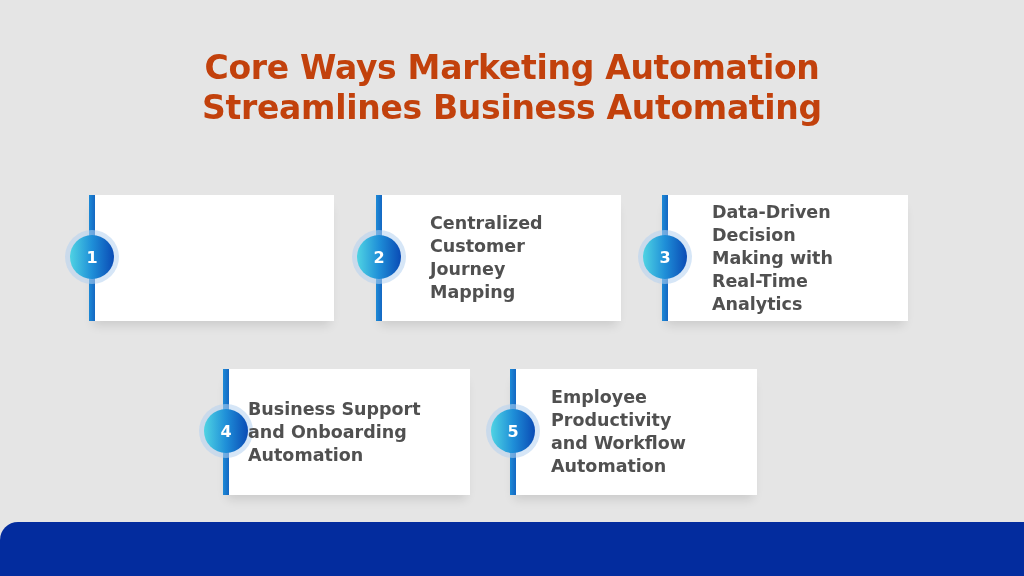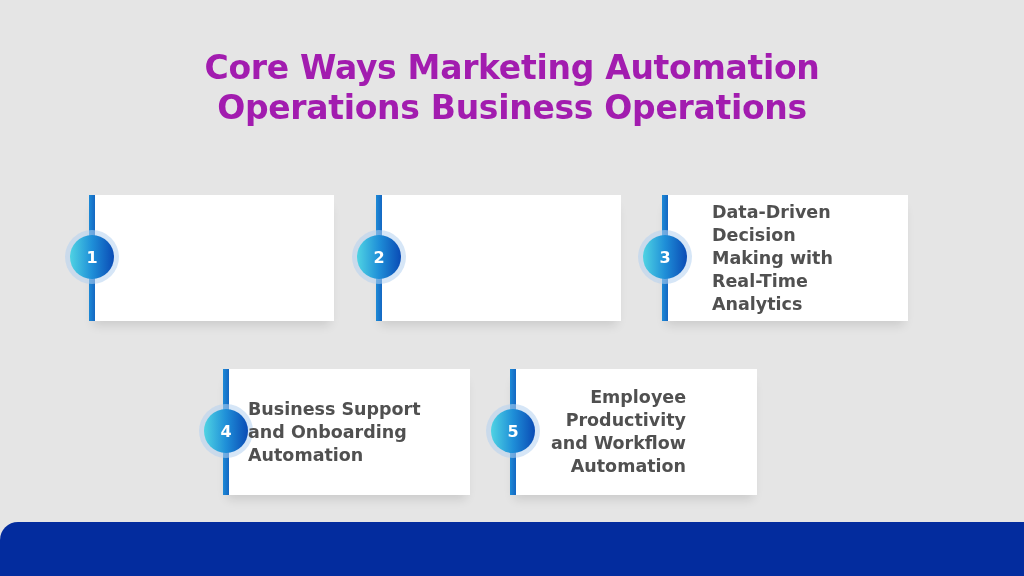--- a/index.html
+++ b/index.html
@@ -6,21 +6,21 @@
   html, body { width: 1024px; height: 576px; overflow: hidden; }
   body {
     background: #e5e5e5;
     font-family: "DejaVu Sans", "Liberation Sans", sans-serif;
     position: relative;
   }
   .title {
     position: absolute;
     left: 0; top: 48px; width: 1024px;
     text-align: center;
-    color: #a21caf;
+    color: #c2410c;
     font-weight: bold;
     font-size: 33px;
     line-height: 40px;
     letter-spacing: -0.3px;
   }
   .card {
     position: absolute;
     background: #ffffff;
     height: 126px;
     box-shadow: 0 8px 10px -4px rgba(0,0,0,0.12);
@@ -65,33 +65,37 @@
     width: 1024px; height: 54px;
     background: #032c9e;
     border-top-left-radius: 18px;
   }
 </style>
 </head>
 <body>
 
 <div class="title">
   <div>Core Ways Marketing Automation</div>
-  <div>Operations Business Operations</div>
+  <div>Streamlines Business Automating</div>
 </div>
 
 <div class="card" style="left:89px; top:195px; width:245px;">
   <div class="bar"></div>
   <div class="badge-ring"></div>
   <div class="badge">1</div>
 </div>
 
 <div class="card" style="left:376px; top:195px; width:245px;">
   <div class="bar"></div>
   <div class="badge-ring"></div>
   <div class="badge">2</div>
+  <div class="label" style="left:54px;">Centralized
+Customer
+Journey
+Mapping</div>
 </div>
 
 <div class="card" style="left:662px; top:195px; width:246px;">
   <div class="bar"></div>
   <div class="badge-ring"></div>
   <div class="badge">3</div>
   <div class="label" style="left:50px;">Data-Driven
 Decision
 Making with
 Real-Time
@@ -104,19 +108,19 @@
   <div class="badge">4</div>
   <div class="label" style="left:25px;">Business Support
 and Onboarding
 Automation</div>
 </div>
 
 <div class="card" style="left:510px; top:369px; width:247px;">
   <div class="bar"></div>
   <div class="badge-ring"></div>
   <div class="badge">5</div>
-  <div class="label" style="left:41px;text-align:right;">Employee
+  <div class="label" style="left:41px;">Employee
 Productivity
 and Workflow
 Automation</div>
 </div>
 
 <div class="footer"></div>
 
 </body></html>

